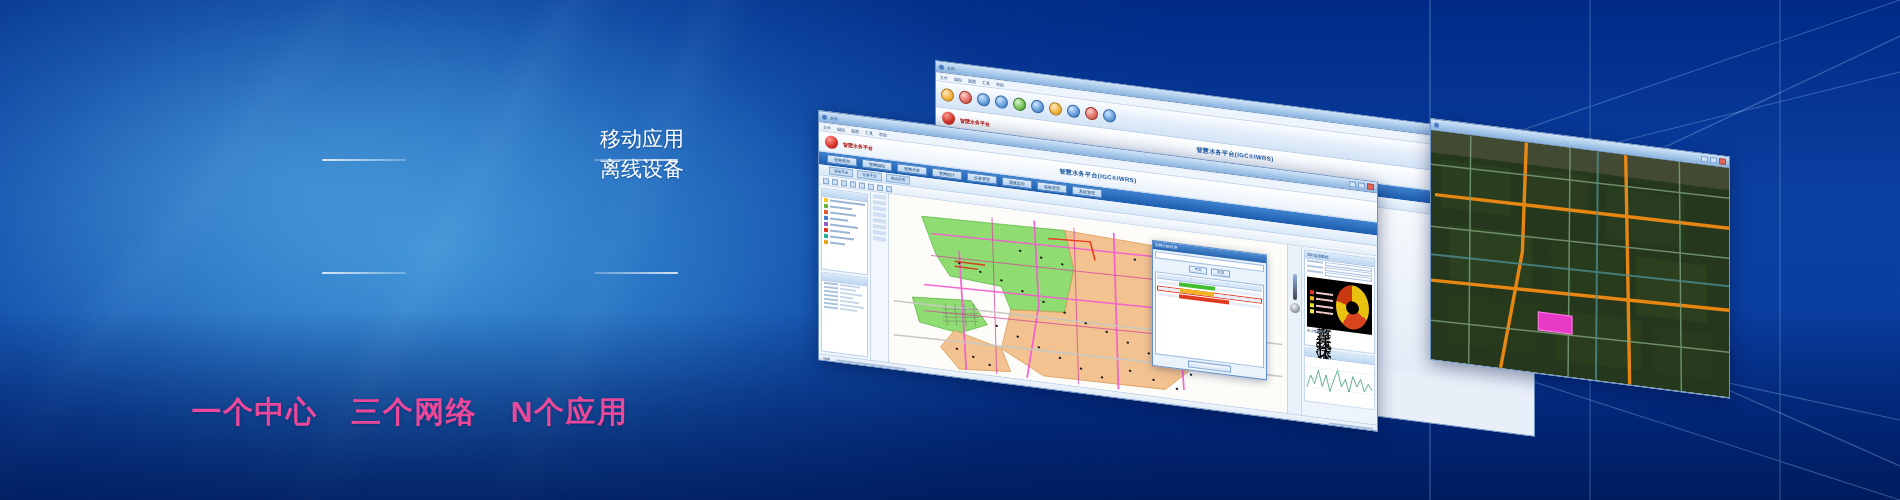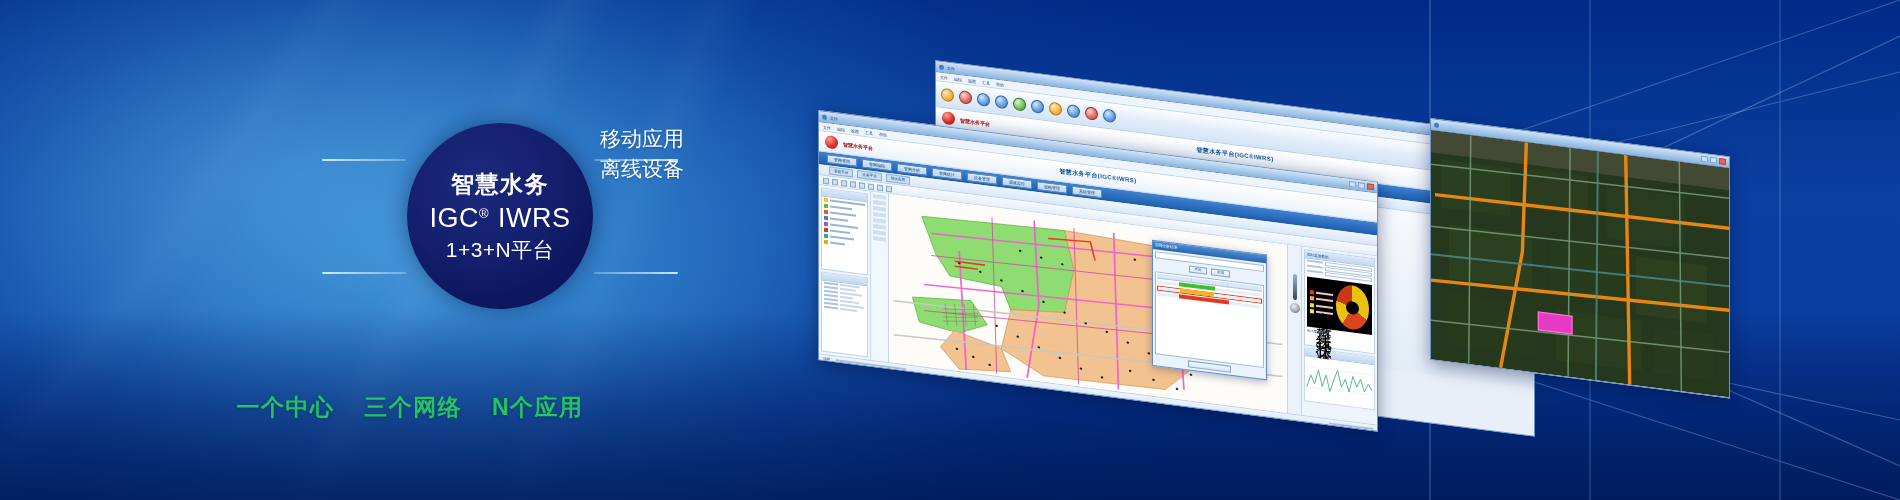--- a/index.html
+++ b/index.html
@@ -112,22 +112,22 @@
   }
   #conn-tl{ left:322px; top:159px; width:84px; background:linear-gradient(90deg, rgba(255,255,255,0.80), rgba(255,255,255,0.25)); }
   #conn-bl{ left:322px; top:272px; width:84px; background:linear-gradient(90deg, rgba(255,255,255,0.80), rgba(255,255,255,0.25)); }
   #conn-tr{ left:594px; top:159px; width:84px; background:linear-gradient(90deg, rgba(255,255,255,0.25), rgba(255,255,255,0.80)); }
   #conn-br{ left:594px; top:272px; width:84px; background:linear-gradient(90deg, rgba(255,255,255,0.25), rgba(255,255,255,0.80)); }
 
   
   #tagline{
     position:absolute; left:0; top:392px; width:820px;
     text-align:center;
-    color:#22c55e;
-    font-size:23px; font-weight:700; letter-spacing:1.5px;
+    color:#ec4899;
+    font-size:30px; font-weight:700; letter-spacing:1.5px;
     white-space:nowrap;
     text-shadow:0 1px 3px rgba(0,25,80,0.40);
   }
   #tagline .sp{ display:inline-block; width:14px; }
 
   
   .win{
     position:absolute;
     background:#e8eff8;
     border:1px solid #6d93c4;
@@ -716,29 +716,20 @@
 
     <div class="statusbar">
       <span>就绪</span>
       <em style="display:block;height:2px;width:70px;background:#a7bfd9;"></em>
       <em style="display:block;height:2px;width:44px;background:#a7bfd9;margin-left:auto;"></em>
     </div>
   </div>
 
   <div class="brand">
 
-    <div class="circle">
-      <div class="c-cn">智慧水务</div>
-      <div class="c-en">
-        <span>IGC</span>
-        <span class="reg">®</span>
-        <span>IWRS</span>
-      </div>
-      <div class="c-plat">1+3+N平台</div>
-    </div>
 
     <div class="lbl l-align" id="lbl-tr">
       <div>移动应用</div>
       <div>离线设备</div>
     </div>
 
 
     <div class="conn" id="conn-tl"></div>
     <div class="conn" id="conn-bl"></div>
     <div class="conn" id="conn-tr"></div>

